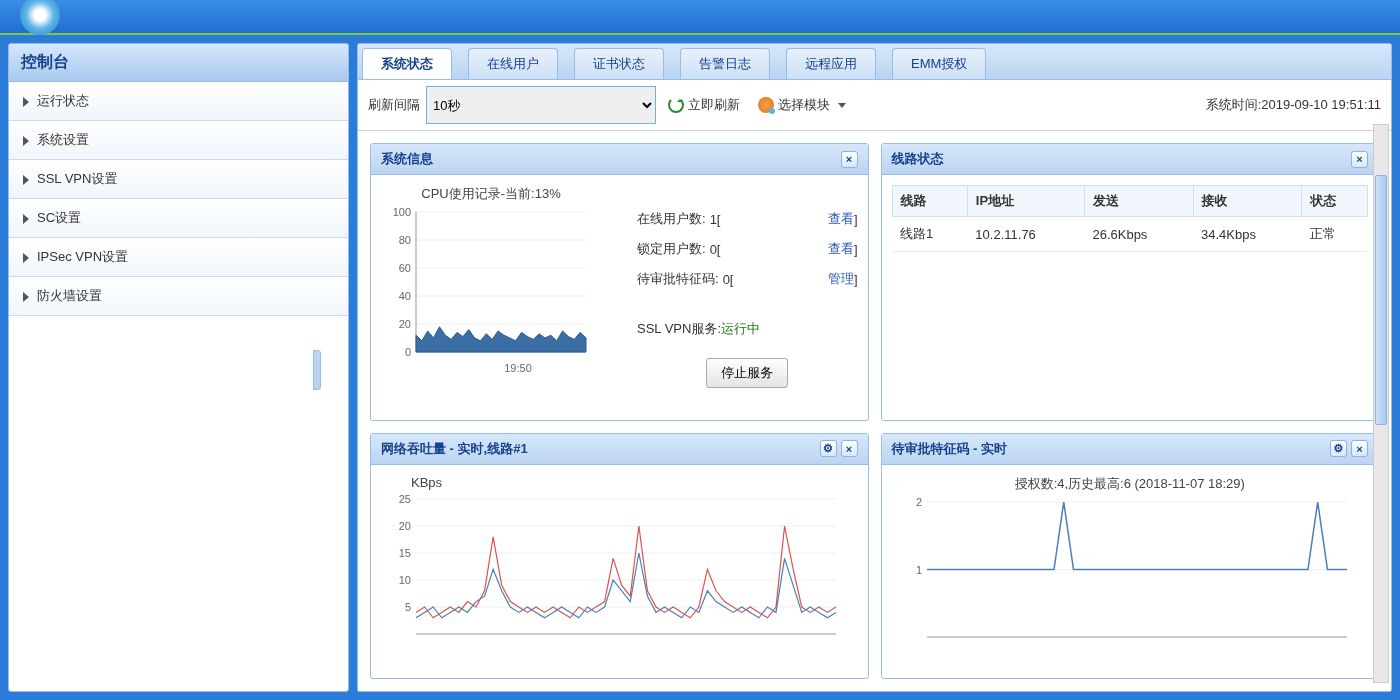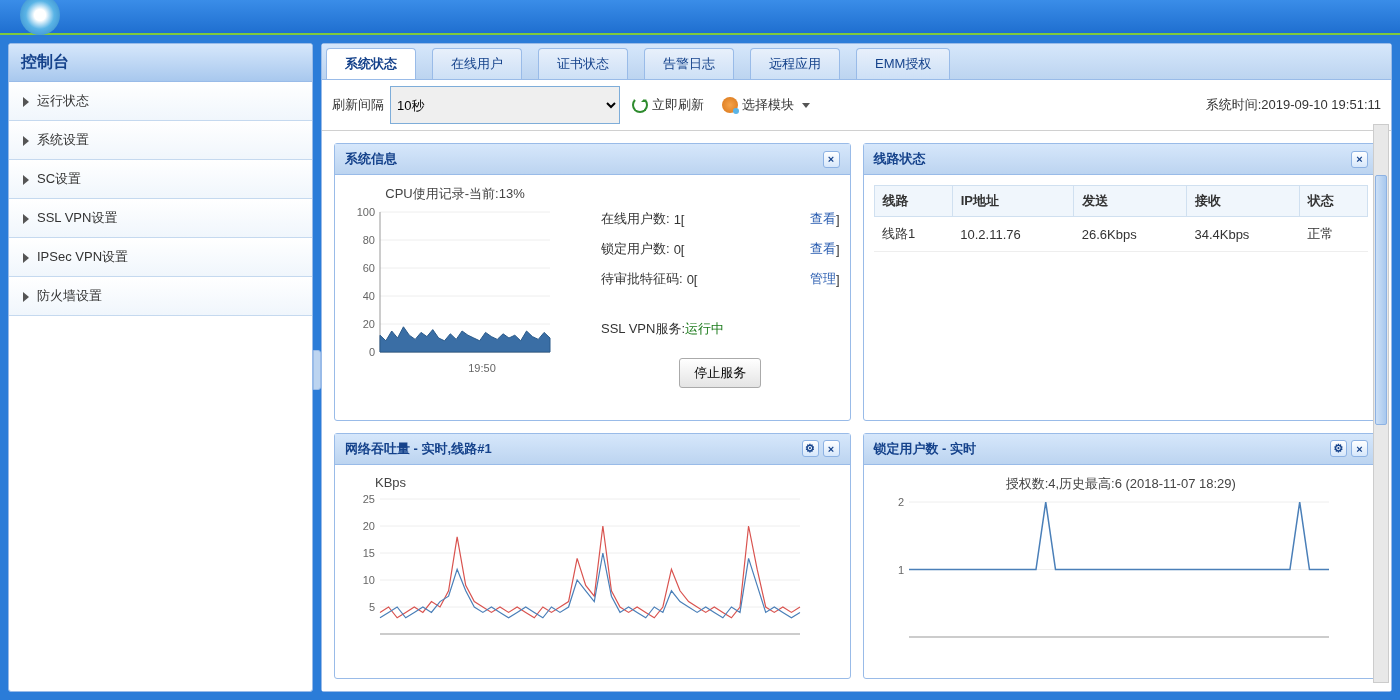--- a/index.html
+++ b/index.html
@@ -1,20 +1,20 @@
 <!DOCTYPE html>
 <html><head>
 <meta charset="utf-8">
 <style>
 *{box-sizing:border-box;margin:0;padding:0;font-family:"Microsoft YaHei",Arial,sans-serif;font-size:13px}
 body{background:#2b7cd8;width:1400px;height:700px;overflow:hidden;position:relative}
 .top-gradient{height:35px;background:linear-gradient(to bottom,#3a8de8,#1f6fd0);border-bottom:2px solid #7fc93d;position:relative}
 .logo{position:absolute;left:20px;top:-5px;width:40px;height:40px;border-radius:50%;background:radial-gradient(circle,#fff 20%,#5ab4e6 50%,#2e7fc4)}
 .main-wrap{display:flex;padding:8px;gap:8px;height:665px}
-.sidebar{width:305px;background:#fff;border:1px solid #99bbe8;border-radius:3px;overflow:hidden}
+.sidebar{width:341px;background:#fff;border:1px solid #99bbe8;border-radius:3px;overflow:hidden}
 .sidebar-title{background:linear-gradient(to bottom,#d6e7fb,#a8c8ee);color:#15428b;font-size:16px;font-weight:bold;padding:8px 12px;border-bottom:1px solid #99bbe8}
 .nav-item{padding:10px 14px;border-bottom:1px solid #c5d9ef;color:#333;cursor:pointer;background:linear-gradient(to bottom,#fff,#f0f6fc)}
 .tri{display:inline-block;width:0;height:0;border-top:5px solid transparent;border-bottom:5px solid transparent;border-left:6px solid #555;margin-right:8px;vertical-align:middle}
 .content{flex:1;background:#fff;border:1px solid #99bbe8;border-radius:3px;display:flex;flex-direction:column;position:relative}
 .tabs{display:flex;background:linear-gradient(to bottom,#d6e7fb,#bcd4f0);border-bottom:1px solid #99bbe8;padding:4px 4px 0}
 .tab{padding:6px 18px;margin-right:16px;border:1px solid #99bbe8;border-bottom:none;border-radius:4px 4px 0 0;background:linear-gradient(to bottom,#e8f0fb,#cde0f6);color:#15428b;cursor:pointer}
 .tab.active{background:#fff;color:#15428b;font-weight:bold}
 .toolbar{display:flex;align-items:center;padding:6px 10px;gap:6px;border-bottom:1px solid #d0d0d0;background:#fff}
 .toolbar label{color:#333}
 .toolbar select{width:230px;height:38px;border:1px solid #7eadd9;padding:2px}
@@ -60,22 +60,22 @@
 <div class="top-gradient">
   <div class="logo"></div>
 </div>
 
 <div class="main-wrap">
   <div class="sidebar">
     <div class="sidebar-title">控制台</div>
     <div id="nav">
         <div class="nav-item"><span class="tri"></span>运行状态</div>
         <div class="nav-item"><span class="tri"></span>系统设置</div>
+        <div class="nav-item"><span class="tri"></span>SSL VPN设置</div>
         <div class="nav-item"><span class="tri"></span>SC设置</div>
-        <div class="nav-item"><span class="tri"></span>SSL VPN设置</div>
         <div class="nav-item"><span class="tri"></span>IPSec VPN设置</div>
         <div class="nav-item"><span class="tri"></span>防火墙设置</div>
       </div>
   </div>
 
   <div class="collapse-handle"></div>
 
   <div class="content">
     <div class="tabs" id="tabs">
         <div class="tab active">系统状态</div>
@@ -222,21 +222,21 @@
               <text x="30" y="9" text-anchor="end" class="tick">25</text>
               <line x1="35" y1="140" x2="455" y2="140" class="axis"></line>
               <path d="M35 118.4 L43.57142857142857 113 L52.14285714285714 123.8 L60.714285714285715 118.4 L69.28571428571428 113 L77.85714285714286 118.4 L86.42857142857143 107.6 L95 113 L103.57142857142857 96.8 L112.14285714285715 42.8 L120.71428571428572 91.4 L129.28571428571428 107.6 L137.85714285714286 113 L146.42857142857144 118.4 L155 113 L163.57142857142858 118.4 L172.14285714285714 113 L180.71428571428572 118.4 L189.2857142857143 123.8 L197.85714285714286 113 L206.42857142857144 118.4 L215 113 L223.57142857142858 107.6 L232.14285714285714 64.39999999999999 L240.71428571428572 91.4 L249.28571428571428 102.19999999999999 L257.8571428571429 32 L266.42857142857144 96.8 L275 113 L283.57142857142856 118.4 L292.14285714285717 113 L300.7142857142857 118.4 L309.2857142857143 123.8 L317.85714285714283 113 L326.42857142857144 75.2 L335 96.8 L343.5714285714286 107.6 L352.1428571428571 113 L360.7142857142857 118.4 L369.2857142857143 113 L377.8571428571429 118.4 L386.42857142857144 123.8 L395 113 L403.57142857142856 32 L412.14285714285717 75.2 L420.7142857142857 113 L429.2857142857143 118.4 L437.85714285714283 113 L446.42857142857144 118.4 L455 113 " fill="none" stroke="#d9534f" stroke-width="1.2"></path>
               <path d="M35 123.8 L43.57142857142857 118.4 L52.14285714285714 113 L60.714285714285715 123.8 L69.28571428571428 118.4 L77.85714285714286 113 L86.42857142857143 118.4 L95 107.6 L103.57142857142857 102.19999999999999 L112.14285714285715 75.2 L120.71428571428572 96.8 L129.28571428571428 113 L137.85714285714286 118.4 L146.42857142857144 113 L155 118.4 L163.57142857142858 123.8 L172.14285714285714 118.4 L180.71428571428572 113 L189.2857142857143 118.4 L197.85714285714286 123.8 L206.42857142857144 113 L215 118.4 L223.57142857142858 113 L232.14285714285714 86 L240.71428571428572 96.8 L249.28571428571428 107.6 L257.8571428571429 59 L266.42857142857144 102.19999999999999 L275 118.4 L283.57142857142856 113 L292.14285714285717 118.4 L300.7142857142857 123.8 L309.2857142857143 113 L317.85714285714283 118.4 L326.42857142857144 96.8 L335 107.6 L343.5714285714286 113 L352.1428571428571 118.4 L360.7142857142857 113 L369.2857142857143 118.4 L377.8571428571429 123.8 L386.42857142857144 113 L395 118.4 L403.57142857142856 64.39999999999999 L412.14285714285717 91.4 L420.7142857142857 118.4 L429.2857142857143 113 L437.85714285714283 118.4 L446.42857142857144 123.8 L455 118.4 " fill="none" stroke="#4a7fb8" stroke-width="1.2"></path>
             </svg>
         </div>
       </div>
 
       <div class="panel">
         <div class="panel-hd">
-          <span>锁定用户数 - 实时</span>
+          <span>待审批特征码 - 实时</span>
           <div class="tools">
             <div class="tool-btn">⚙</div>
             <div class="tool-btn">×</div>
           </div>
         </div>
         <div class="panel-bd">
           <div class="throughput-title">授权数:4,历史最高:6 (2018-11-07 18:29)</div>
           <svg id="user-chart" width="460" height="150">
               <line x1="35" y1="72.5" x2="455" y2="72.5" class="grid"></line>
               <text x="30" y="76.5" text-anchor="end" class="tick">1</text>

